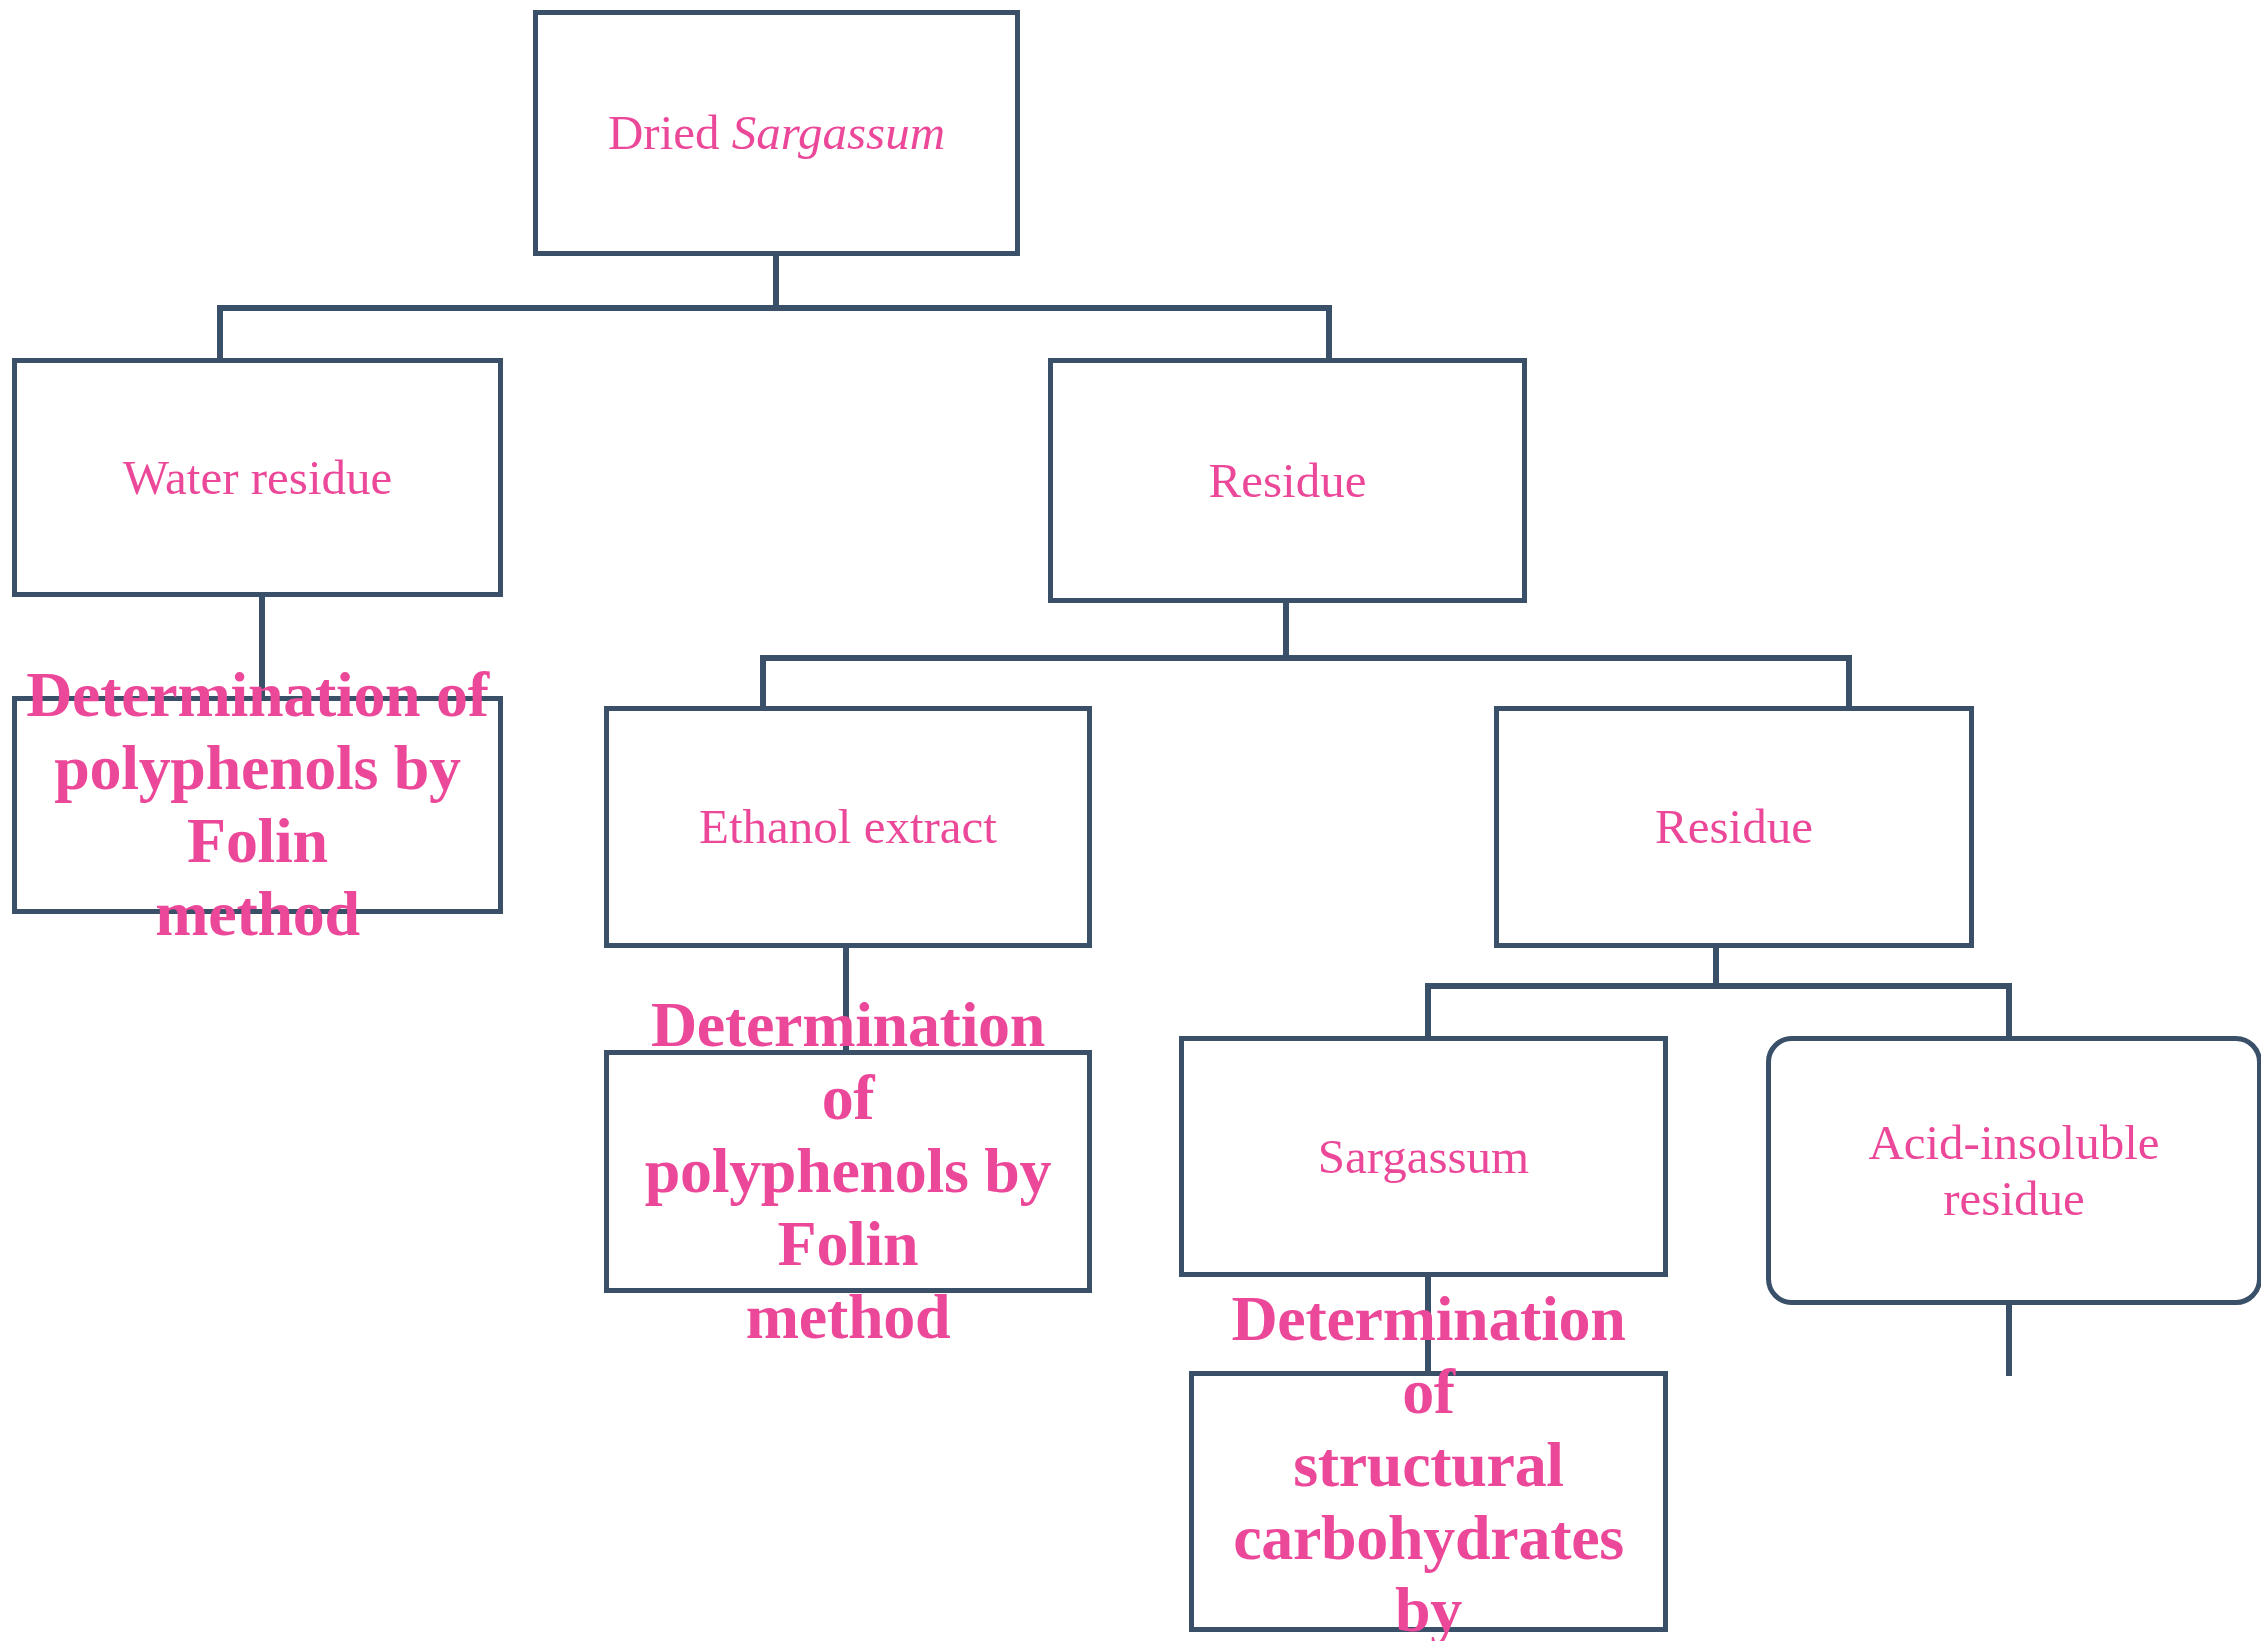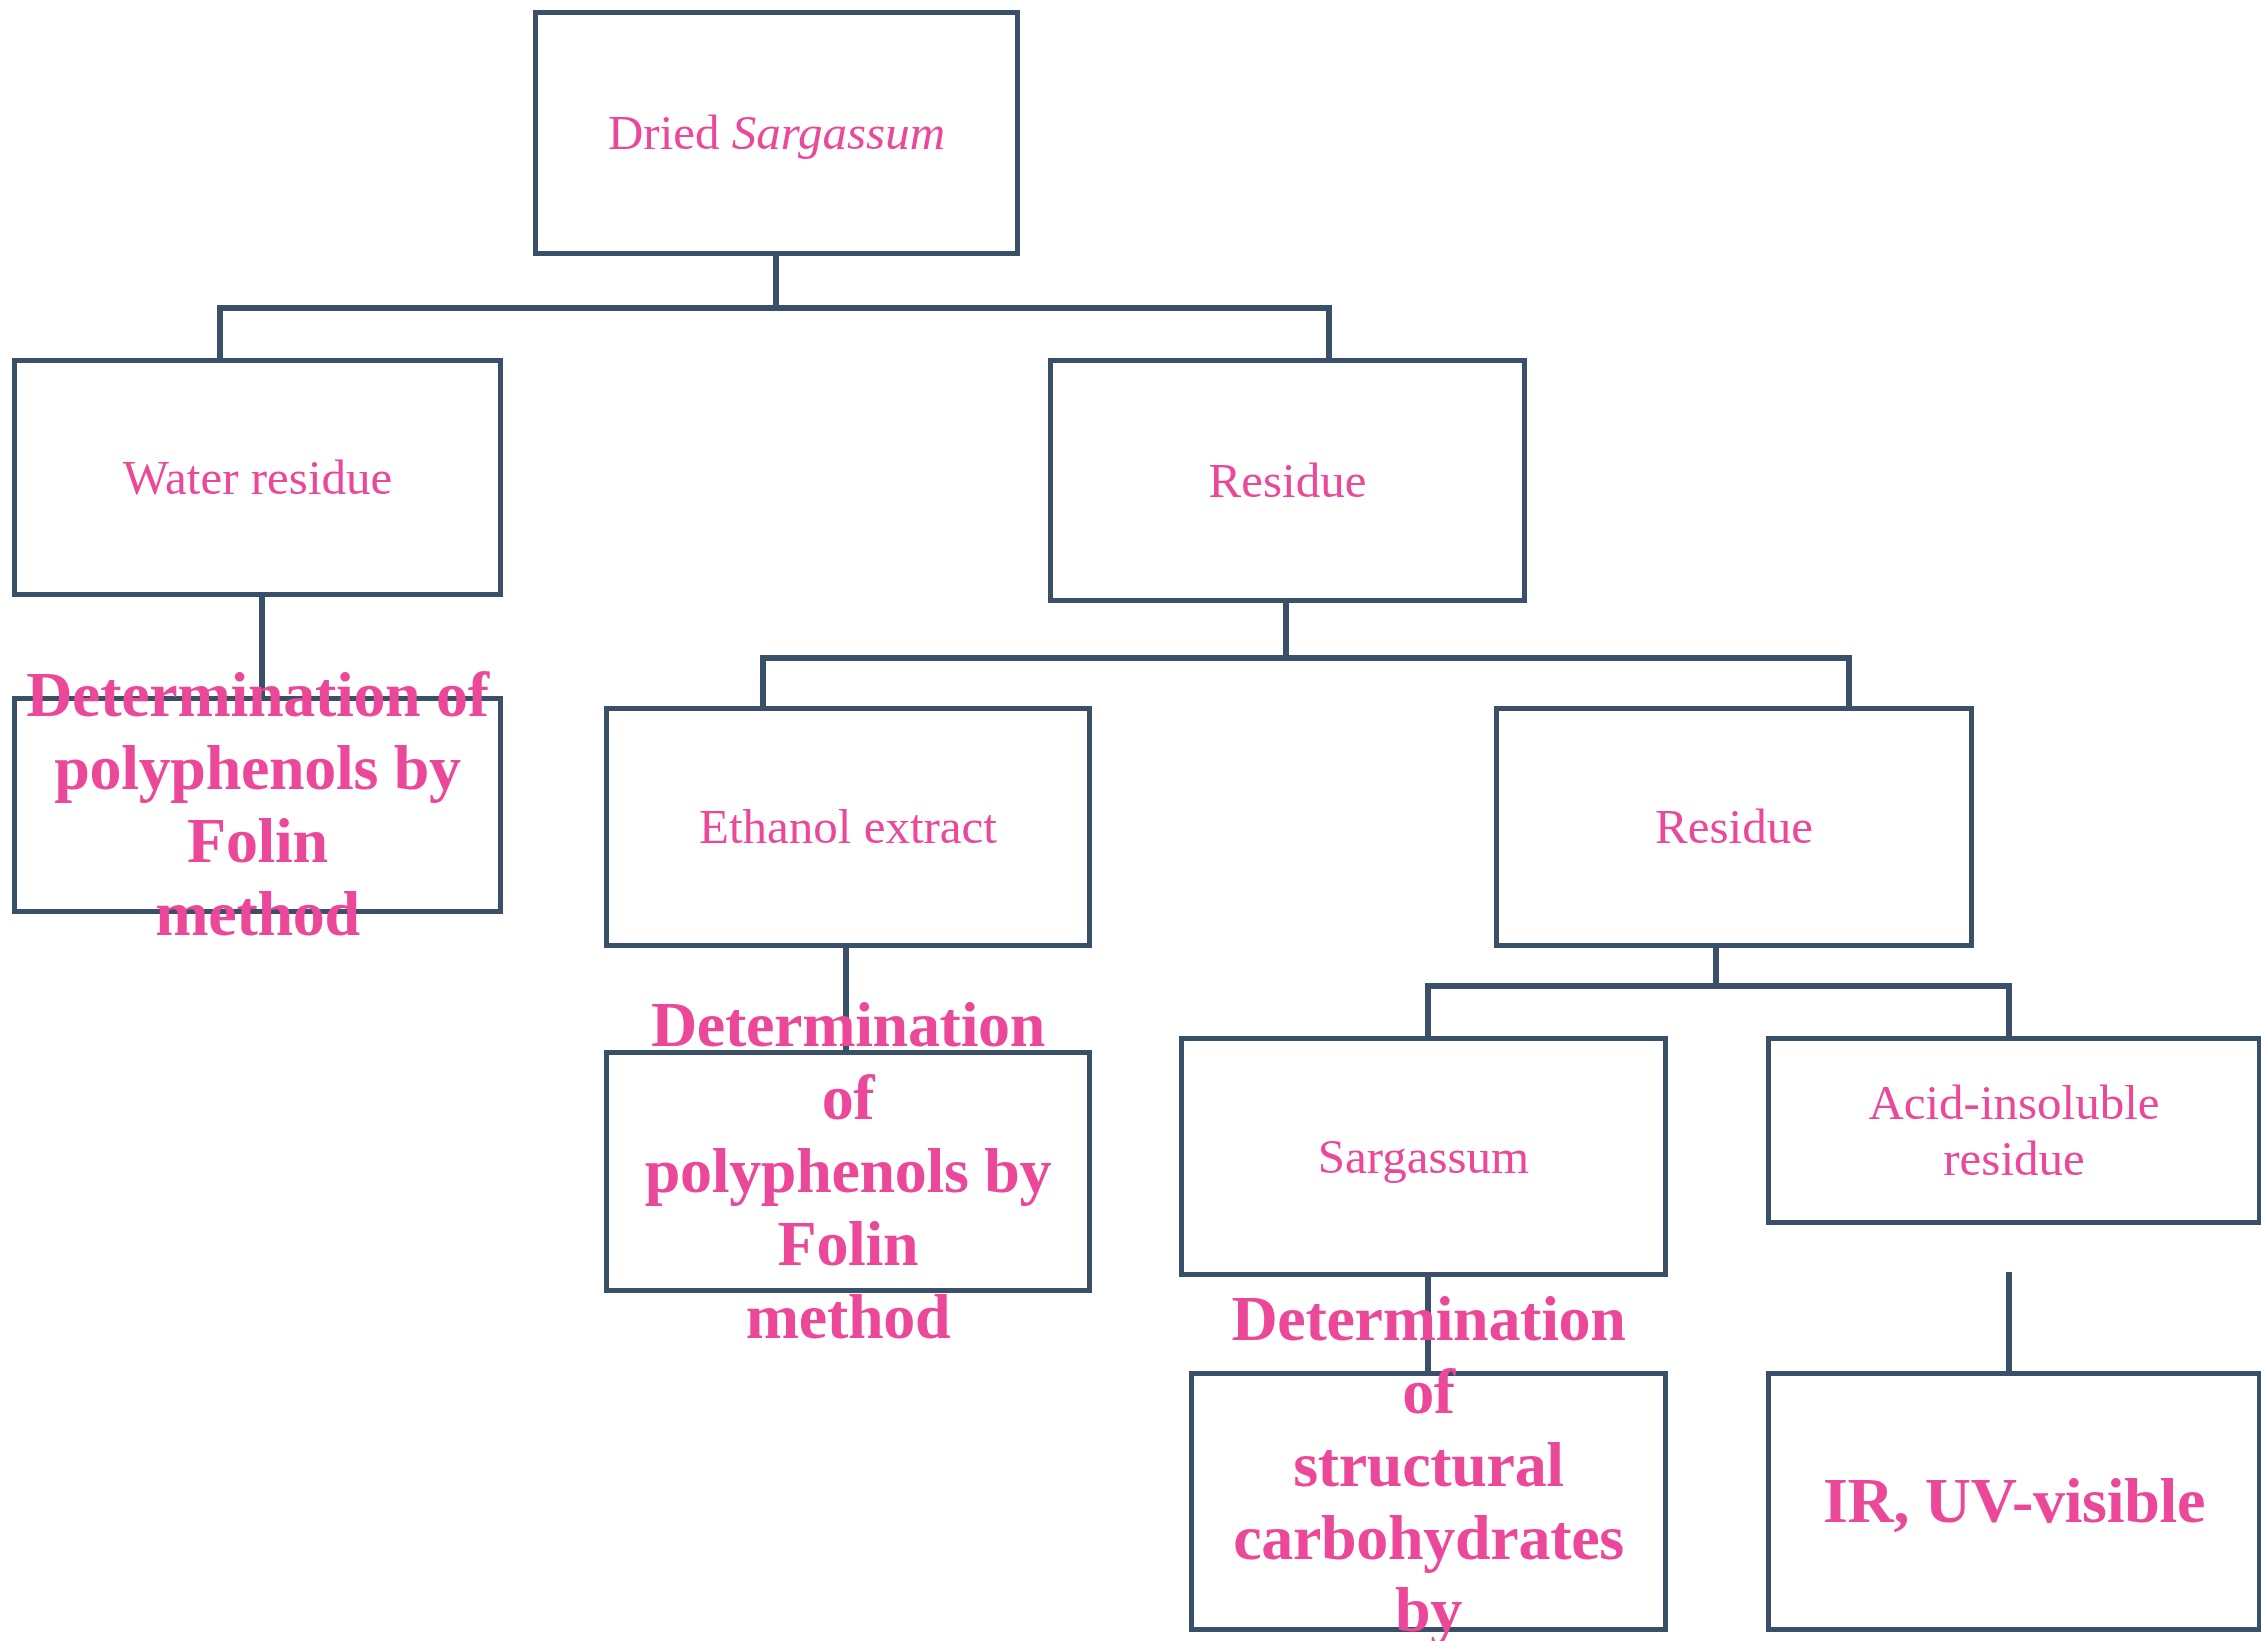--- a/index.html
+++ b/index.html
@@ -122,30 +122,27 @@
   <div class="node bold" style="left:604px; top:1050px; width:488px; height:243px;">
     <span class="label">Determination of
 polyphenols by Folin
 method</span>
   </div>
 
   <div class="node plain" style="left:1179px; top:1036px; width:489px; height:241px;">
     <span class="label">Sargassum</span>
   </div>
 
-  <div class="node plain" style="left:1766px; top:1036px; width:496px; height:189px;">
+  <div class="node plain" style="left:1766px; top:1036px; width:496px; height:269px;border-radius:26px;">
     <span class="label">Acid-insoluble
 residue</span>
   </div>
 
   <div class="node bold" style="left:1189px; top:1371px; width:479px; height:261px;">
     <span class="label">Determination of
 structural
 carbohydrates by
 HPLC-DAD</span>
   </div>
 
-  <div class="node bold" style="left:1766px; top:1371px; width:496px; height:261px;">
-    <span class="label">IR, UV-visible</span>
-  </div>
 
 </div>
 
 
 </body></html>

